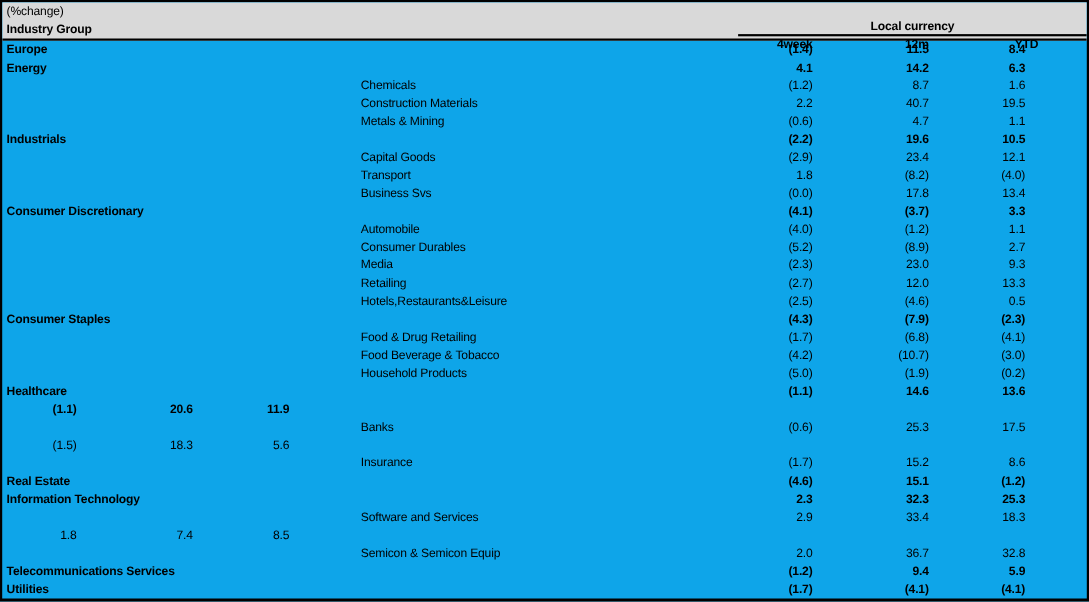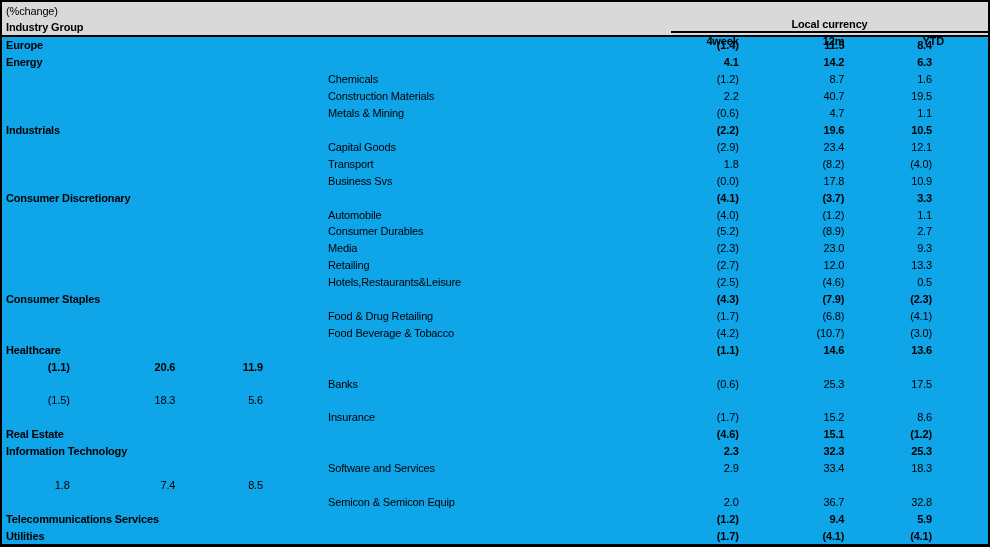--- a/index.html
+++ b/index.html
@@ -112,21 +112,21 @@
     <div class="label-cell">Transport</div>
     <div class="val v0">1.8</div>
     <div class="val v1">(8.2)</div>
     <div class="val v2">(4.0)</div>
   </div>
 
   <div class="row sub">
     <div class="label-cell">Business Svs</div>
     <div class="val v0">(0.0)</div>
     <div class="val v1">17.8</div>
-    <div class="val v2">10.9</div>
+    <div class="val v2">13.4</div>
   </div>
 
   <div class="row bold">
     <div class="label-cell">Consumer Discretionary</div>
     <div class="val v0">(4.1)</div>
     <div class="val v1">(3.7)</div>
     <div class="val v2">3.3</div>
   </div>
 
   <div class="row sub">
@@ -178,20 +178,26 @@
     <div class="val v2">(4.1)</div>
   </div>
 
   <div class="row sub">
     <div class="label-cell">Food Beverage &amp; Tobacco</div>
     <div class="val v0">(4.2)</div>
     <div class="val v1">(10.7)</div>
     <div class="val v2">(3.0)</div>
   </div>
 
+  <div class="row sub">
+    <div class="label-cell">Household Products</div>
+    <div class="val v0">(5.0)</div>
+    <div class="val v1">(1.9)</div>
+    <div class="val v2">(0.2)</div>
+  </div>
 
   <div class="row bold">
     <div class="label-cell">Healthcare</div>
     <div class="val v0">(1.1)</div>
     <div class="val v1">14.6</div>
     <div class="val v2">13.6</div>
   </div>
 
   <div class="row bold">
     <div class="val v0">(1.1)</div>

